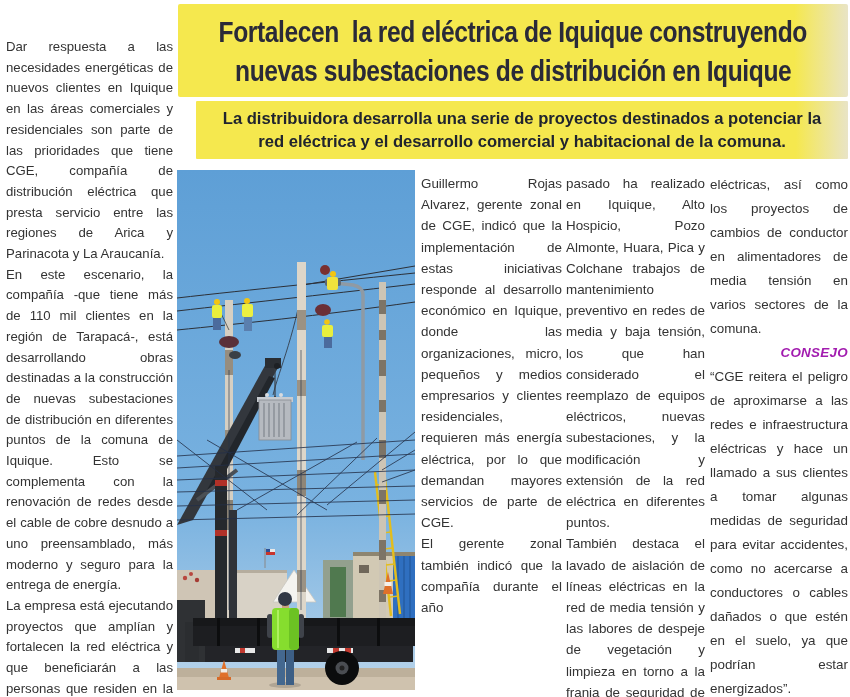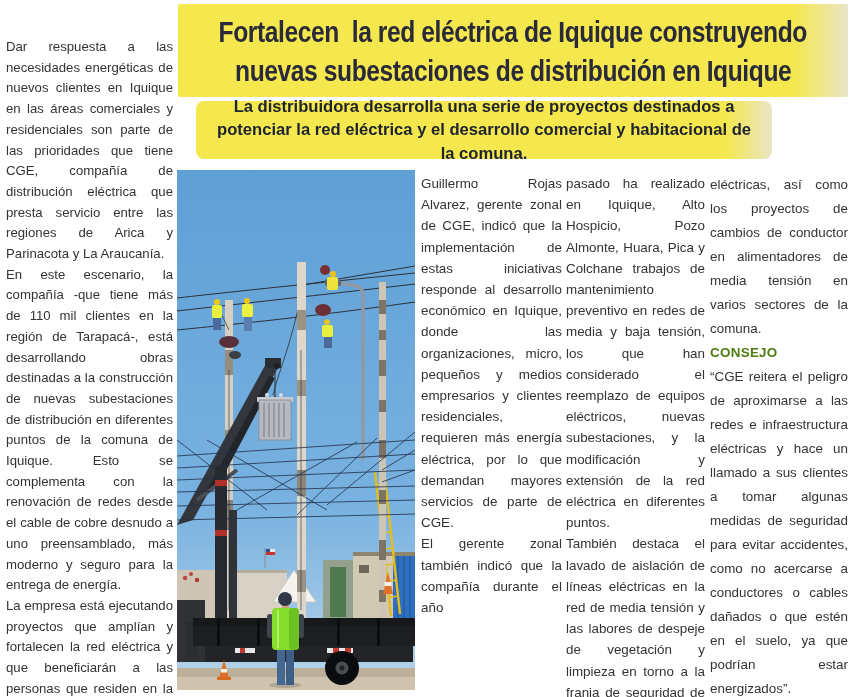--- a/index.html
+++ b/index.html
@@ -8,36 +8,36 @@
     position:relative; width:850px; height:697px; background:#ffffff;
     font-family:"Liberation Sans", sans-serif; overflow:hidden;
   }
   
   .col { position:absolute; text-align:justify; color:#333333; }
   .col p { margin:0; }
   .col-left { left:6px;  top:37px;  width:167px; font-size:13.2px; line-height:20.7px; }
   .col-2    { left:421px; top:173px; width:141px; font-size:13.4px; line-height:21.2px; }
   .col-3    { left:566px; top:173px; width:139px; font-size:13.4px; line-height:21.2px; }
   .col-4    { left:710px; top:173px; width:138px; font-size:13.4px; line-height:24px; }
-  .consejo  { text-align:left; font-weight:bold; margin:20px 0 19px 0; color:#4d7c0f; letter-spacing:0.3px; }
+  .consejo  { text-align:right; font-weight:bold; margin:20px 0 19px 0; color:#a21caf; letter-spacing:0.3px;font-style:italic; }
   
   .hl { background: linear-gradient(90deg, var(--hl) 0%, var(--hl) 92%, #e9e4c6 100%); }
   .headline-box {
     position:absolute; left:178px; top:4px; width:670px; height:93px;
     display:flex; flex-direction:column; justify-content:center; align-items:center;
     border-radius:2px;
   }
   .headline-line {
     font-weight:bold; font-size:30px; line-height:39px; color:#2a2a38;
     transform:scaleX(0.82); transform-origin:50% 50%;
     white-space:pre; letter-spacing:-0.5px;
   }
   .subheadline-box {
-    position:absolute; left:196px; top:101px; width:576px; height:58px;
-    display:flex; align-items:center; justify-content:center; border-radius:8px;
+    position:absolute; left:196px; top:101px; width:652px; height:58px;
+    display:flex; align-items:center; justify-content:center; border-radius:1px;
   }
   .subheadline-text {
     font-weight:bold; font-size:16.6px; line-height:23.5px; color:#20242e;
     text-align:center; padding:0 14px;
   }
   
   .photo-frame { position:absolute; left:177px; top:170px; width:238px; height:520px; }
   .photo-frame svg { display:block; }
 </style>
 </head>

